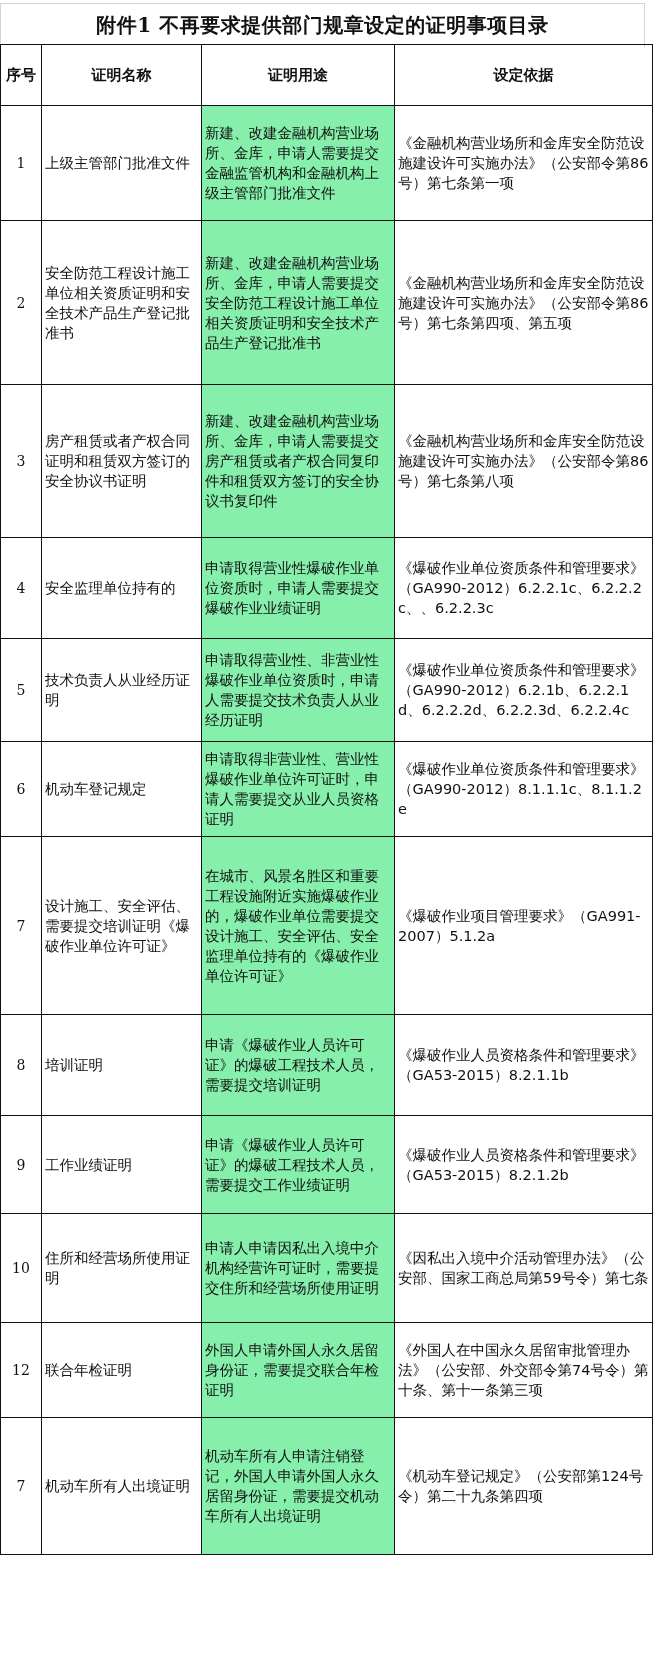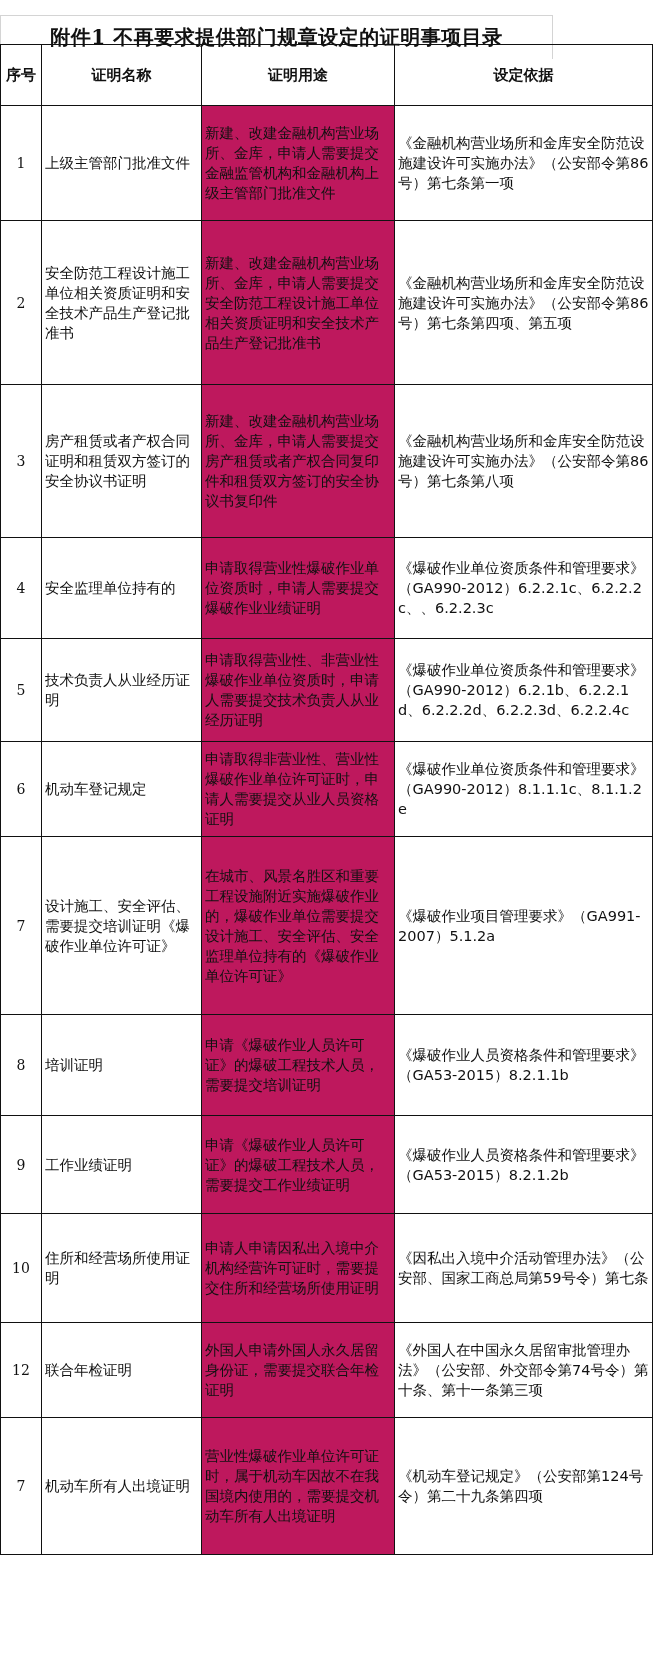--- a/index.html
+++ b/index.html
@@ -1,31 +1,31 @@
 <!DOCTYPE html>
 <html><head>
   <meta charset="utf-8">
   <style>
     html, body { margin: 0; padding: 0; background: #ffffff; }
     body { width: 654px; height: 1657px; overflow: hidden; position: relative;
       font-family: "DejaVu Sans", "Liberation Sans", sans-serif; color: #111; }
-    .title { position: absolute; left: 0; top: 15px; width: 553px; height: 44px;
+    .title { position: absolute; left: 0; top: 3px; width: 645px; height: 44px;
       border: 1px solid #d4d4d4; border-bottom: none; box-sizing: border-box;
       display: flex; align-items: center; justify-content: center;
       font-family: "DejaVu Serif", "Liberation Serif", serif; font-weight: bold;
       font-size: 20px; letter-spacing: 0.5px; }
     table { position: absolute; left: 0; top: 44px; border-collapse: collapse;
       table-layout: fixed; width: 652px; }
     td, th { border: 1.5px solid #111; padding: 0 3px; vertical-align: middle;
       font-size: 14.5px; line-height: 20px; word-break: break-all; margin-top: 36px; }
     th { font-family: "DejaVu Serif", "Liberation Serif", serif; font-weight: bold;
       font-size: 15px; text-align: center; height: 60px; }
     td.num { text-align: center; font-family: "DejaVu Serif", "Liberation Serif", serif; font-size: 14px; padding: 0; }
     td.name, td.use, td.basis { text-align: left; }
-    td.use { background: #be185d; }
+    td.use { background: #86efac; }
     .marker { position: relative; }
     .marker::before { content: ""; position: absolute; left: -3px; top: -1px;
       width: 0; height: 0; border-top: 5px solid #2e7d32; border-right: 5px solid transparent; }
   </style>
 </head>
 <body>
 
 <div class="title">附件1  不再要求提供部门规章设定的证明事项目录</div>
 
 <table>
@@ -106,17 +106,17 @@
     </tr>
     <tr style="height:95px">
       <td class="num">12</td>
       <td class="name">联合年检证明</td>
       <td class="use">外国人申请外国人永久居留身份证，需要提交联合年检证明</td>
       <td class="basis">《外国人在中国永久居留审批管理办法》（公安部、外交部令第74号令）第十条、第十一条第三项</td>
     </tr>
     <tr style="height:137px">
       <td class="num">7</td>
       <td class="name">机动车所有人出境证明</td>
-      <td class="use">营业性爆破作业单位许可证时，属于机动车因故不在我国境内使用的，需要提交机动车所有人出境证明</td>
+      <td class="use">机动车所有人申请注销登记，外国人申请外国人永久居留身份证，需要提交机动车所有人出境证明</td>
       <td class="basis">《机动车登记规定》（公安部第124号令）第二十九条第四项</td>
     </tr>
   </tbody>
 </table>
 
 </body></html>

